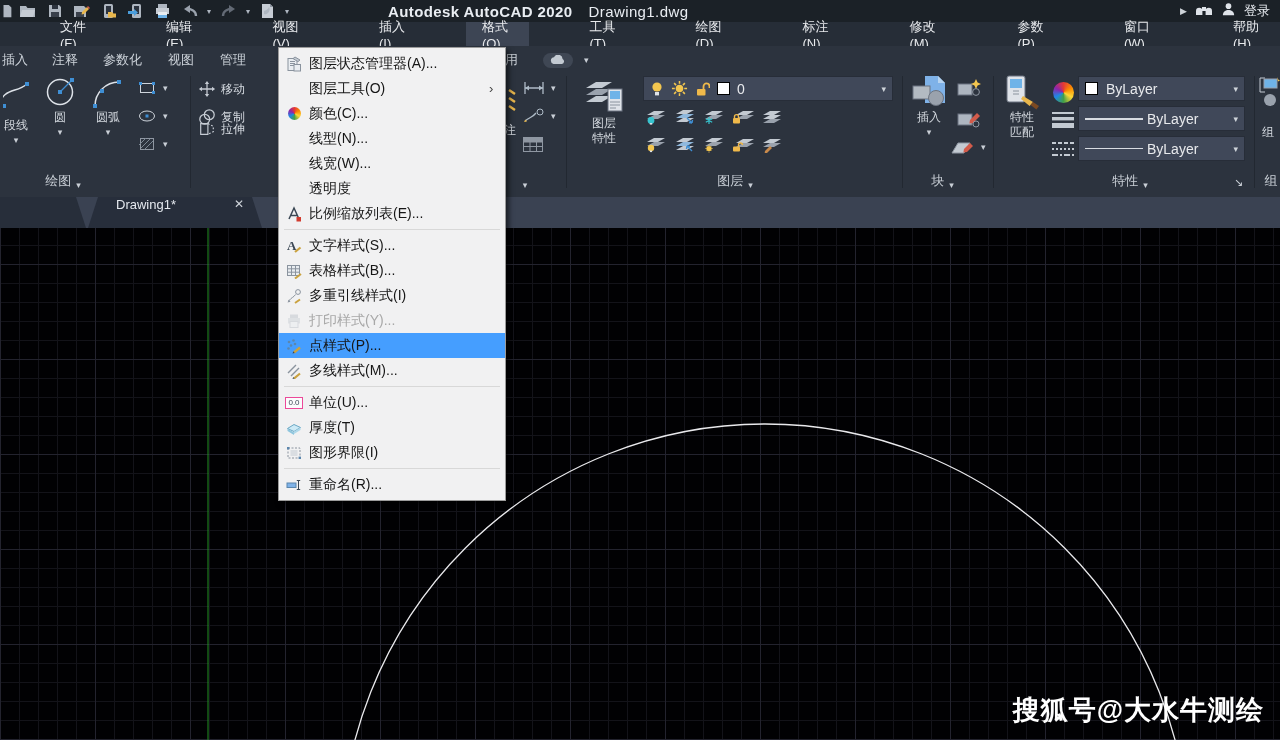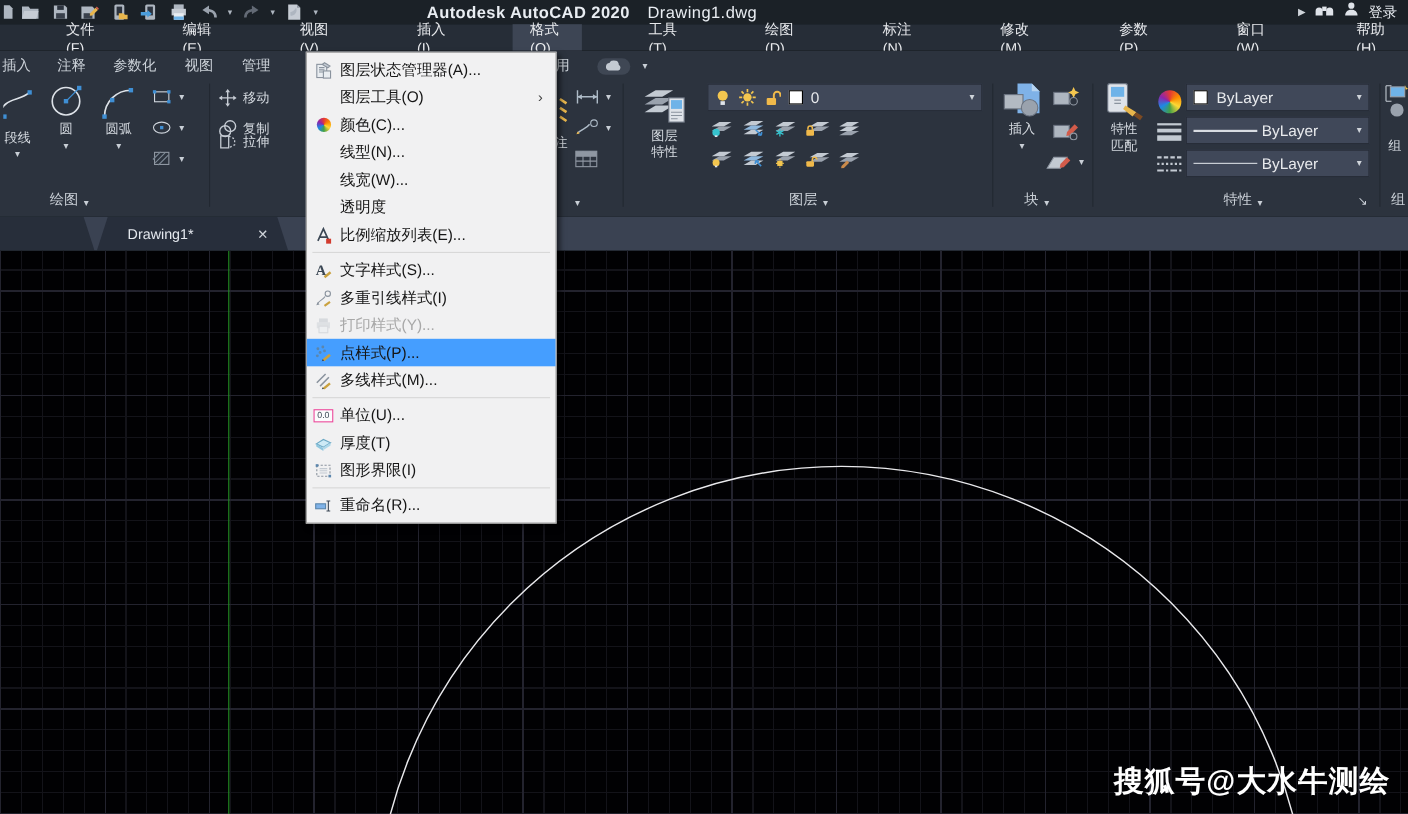--- a/index.html
+++ b/index.html
@@ -48,21 +48,21 @@
   .swatch { width:13px; height:13px; background:#fff; border:1px solid #000; }
   .lwline { height:2px; background:#d8dce2; flex:0 0 58px; margin-right:4px; }
   .minirow { position:absolute; display:flex; gap:7px; align-items:center; }
 
   
   #doctabs { position:absolute; left:0; top:197px; width:1280px; height:31px; background:#3a4252; }
   .stubtab { position:absolute; left:0; top:0; width:86px; height:31px; background:#272e3a;
     clip-path:polygon(0 0, calc(100% - 10px) 0, 100% 100%, 0 100%); }
   .doctab { position:absolute; left:88px; top:0; width:174px; height:31px; background:#272e3b;
     clip-path:polygon(10px 0, calc(100% - 10px) 0, 100% 100%, 0 100%);
-    display:flex; align-items:center; color:#e4e8ee; font-size:13px; padding:0 18px 0 28px; gap:18px; }
+    display:flex; color:#e4e8ee; font-size:13px; padding:0 18px 0 28px; gap:18px; }
   .tabclose { font-size:12px; color:#cfd4da; margin-left:auto; }
 
   
   #canvas { position:absolute; left:0; top:228px; width:1280px; height:512px; background:#010103;
     background-image:
       repeating-linear-gradient(90deg,#23232e 0 1px,transparent 1px 95px),
       repeating-linear-gradient(0deg,#23232e 0 1px,transparent 1px 95px),
       repeating-linear-gradient(90deg,#131319 0 1px,transparent 1px 19px),
       repeating-linear-gradient(0deg,#131319 0 1px,transparent 1px 19px); }
   #overlay { position:absolute; left:0; top:0; }
@@ -603,20 +603,31 @@
             <text x="1" y="12" font-size="13" font-weight="bold" fill="#3b4754" font-family="Liberation Serif,serif">A</text>
             <path d="M9 14l5.5-4.5" stroke="#caa23f" stroke-width="2.2"></path>
           </svg>
         </span>
       <span>文字样式(S)...</span>
         <span></span>
     </div>
     <div class="mi">
       <span class="mic">
           <svg width="16" height="16" viewBox="0 0 16 16">
+            <rect x="1.5" y="2.5" width="12" height="10" fill="#e9edf1" stroke="#8a939e"></rect>
+            <path d="M1.5 5.8h12M1.5 9.2h12M5.5 2.5v10M9.5 2.5v10" stroke="#8a939e"></path>
+            <path d="M9 15.5l6-4.5" stroke="#caa23f" stroke-width="2"></path>
+          </svg>
+        </span>
+      <span>表格样式(B)...</span>
+        <span></span>
+    </div>
+    <div class="mi">
+      <span class="mic">
+          <svg width="16" height="16" viewBox="0 0 16 16">
             <path d="M2.5 13C6 9 7.5 9.5 9.5 6.5" stroke="#8a939e" fill="none"></path>
             <path d="M1.5 14.5l3-.7-1.7-2z" fill="#8a939e"></path>
             <circle cx="12" cy="4" r="2.4" stroke="#8a939e" fill="none"></circle>
             <path d="M9 15l5-3.5" stroke="#caa23f" stroke-width="2"></path>
           </svg>
         </span>
       <span>多重引线样式(I)</span>
         <span></span>
     </div>
     <div class="mi dis">

